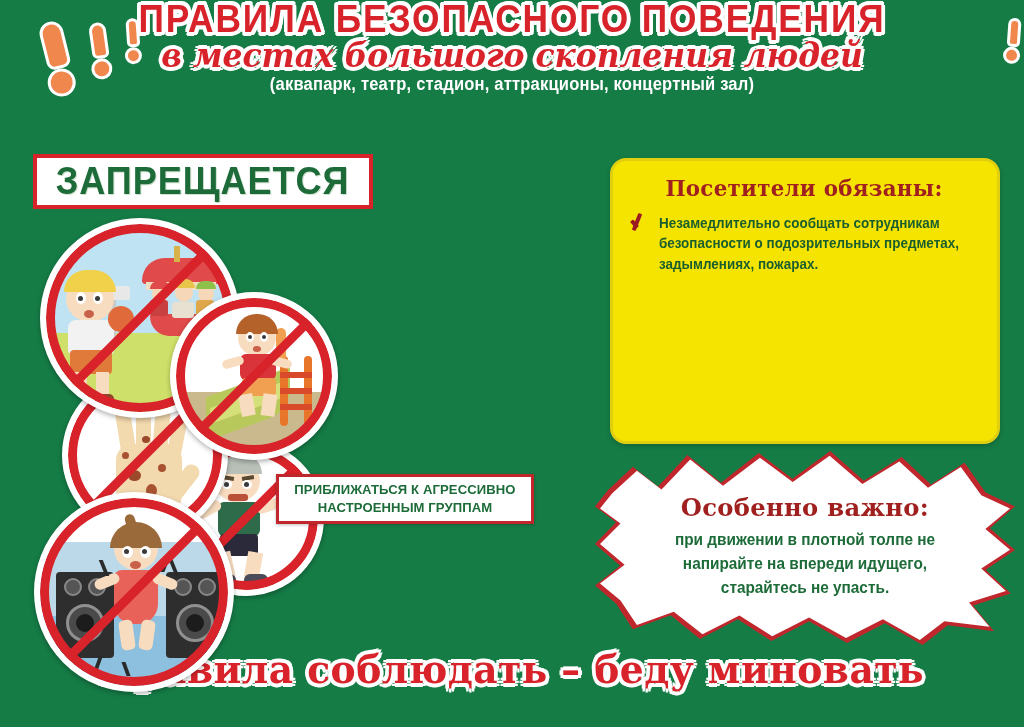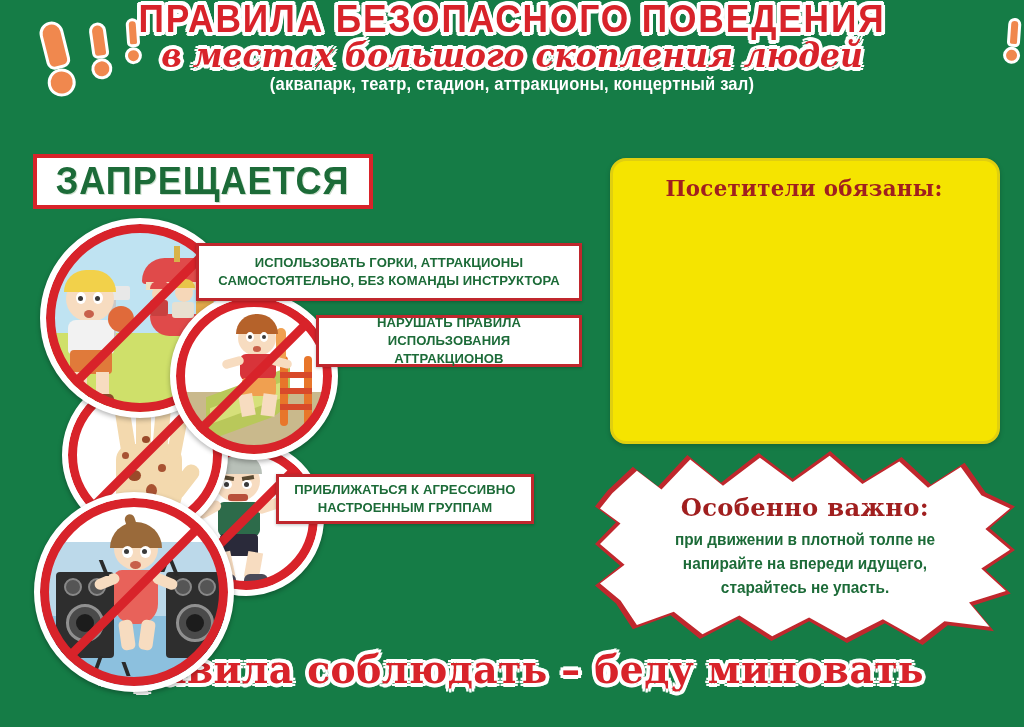--- a/index.html
+++ b/index.html
@@ -438,37 +438,35 @@
       <div class="rect" style="left:62px;top:62px;width:4px;height:16px;background:#2a2a2a;transform:skewX(22deg);"></div>
       <div class="rect" style="left:124px;top:56px;width:4px;height:18px;background:#2a2a2a;transform:skewX(-22deg);"></div>
       <div class="rect" style="left:132px;top:62px;width:4px;height:16px;background:#2a2a2a;transform:skewX(22deg);"></div>
       <div class="rect" style="left:56px;top:158px;width:4px;height:16px;background:#2a2a2a;transform:skewX(-20deg);"></div>
       <div class="rect" style="left:84px;top:164px;width:4px;height:14px;background:#2a2a2a;transform:skewX(20deg);"></div>
     </div>
     <div class="ring"></div>
       <div class="slash"></div>
   </div>
 
-  <div class="label-box" style="left:196px;top:243px;width:386px;height:58px;z-index:9;">
-    <span>ИСПОЛЬЗОВАТЬ ГОРКИ, АТТРАКЦИОНЫ САМОСТОЯТЕЛЬНО, БЕЗ КОМАНДЫ ИНСТРУКТОРА</span>
-  </div>
-
-  <div class="label-box" style="left:316px;top:315px;width:266px;height:52px;z-index:9;">
-    <span>НАРУШАТЬ ПРАВИЛА ИСПОЛЬЗОВАНИЯ АТТРАКЦИОНОВ</span>
-  </div>
+
 
 
   <div class="label-box" style="left:276px;top:474px;width:258px;height:50px;z-index:9;">
     <span>ПРИБЛИЖАТЬСЯ К АГРЕССИВНО НАСТРОЕННЫМ ГРУППАМ</span>
   </div>
 
 
   <div id="duties-panel">
     <div id="duties-title">Посетители обязаны:</div>
 
+    <div class="duty">
+      <span class="check"></span>
+      <span class="duty-text">Незамедлительно сообщать сотрудникам безопасности о подозрительных предметах, задымлениях, пожарах.</span>
+    </div>
   </div>
 
   <div id="important-burst">
     <div id="burst-border"></div>
     <div id="burst-shape"></div>
     <div id="burst-content">
       <div id="important-title">Особенно важно:</div>
       <div id="important-body">при движении в плотной толпе не напирайте на впереди идущего, старайтесь не упасть.</div>
     </div>
   </div>

